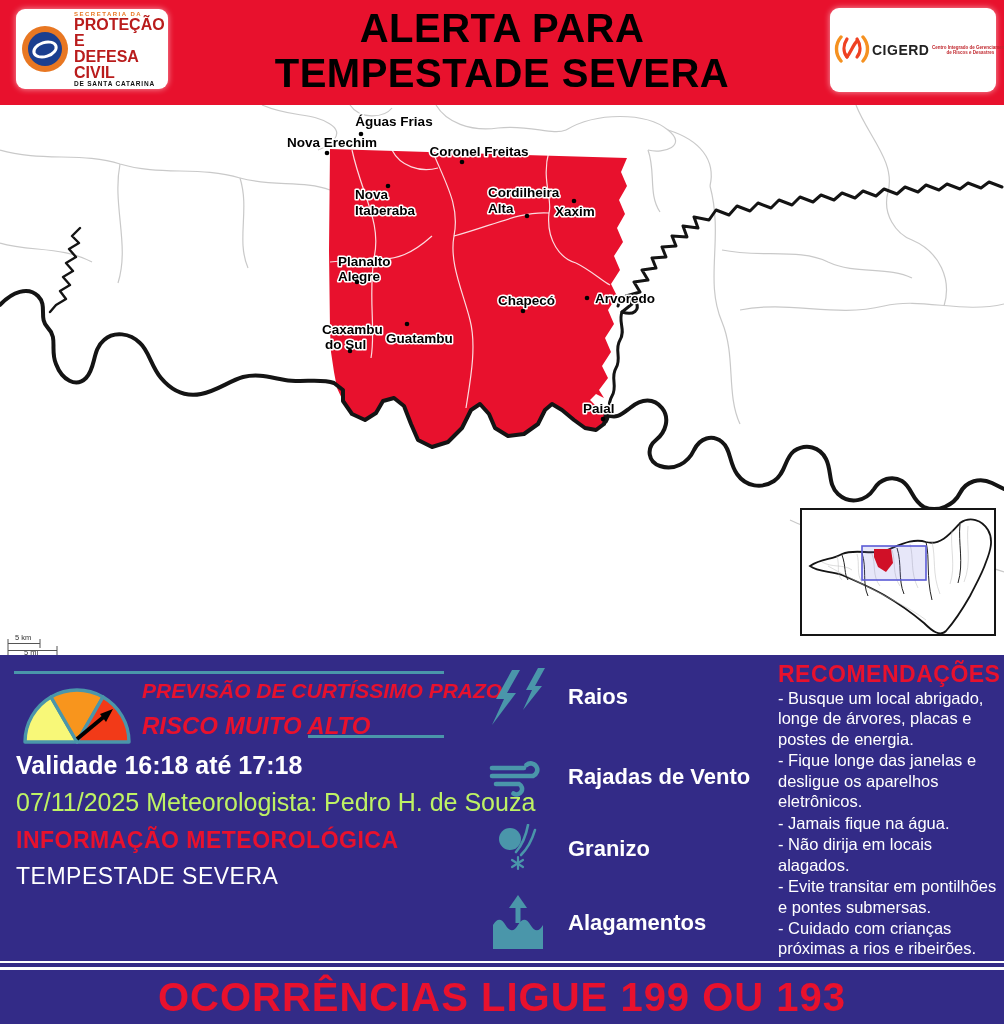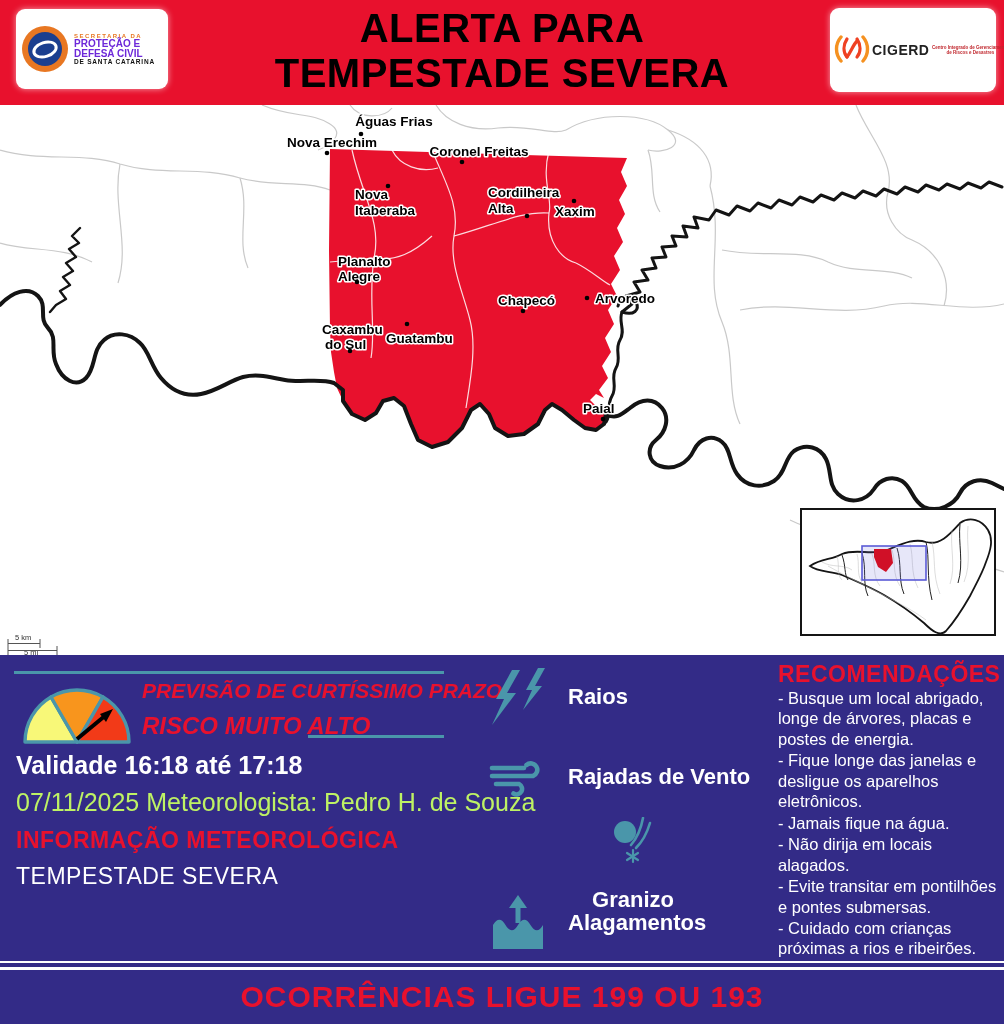--- a/index.html
+++ b/index.html
@@ -10,21 +10,21 @@
   #title{position:absolute;left:0;top:6px;width:1004px;text-align:center;color:#000;
          font-weight:bold;font-size:40px;line-height:1.12;letter-spacing:.5px;}
   .logo-box{position:absolute;background:#fff;border-radius:9px;box-shadow:0 0 6px rgba(255,255,255,.6);}
   #logo-left{left:16px;top:9px;width:152px;height:80px;display:flex;align-items:center;padding:0 6px;box-sizing:border-box;gap:6px;}
   #dc-emblem{width:46px;height:46px;border-radius:50%;background:#e87722;flex:0 0 auto;
              display:flex;align-items:center;justify-content:center;}
   #dc-emblem-inner{width:34px;height:34px;border-radius:50%;background:#1b3f8f;display:flex;align-items:center;justify-content:center;}
   #dc-swoosh{width:20px;height:11px;border:3px solid #fff;border-radius:50%;transform:rotate(-18deg);}
   #dc-text{line-height:1;}
   #dc-text .t1{color:#e87722;font-size:6px;font-weight:bold;letter-spacing:1.5px;}
-  #dc-text .t2{color:#6d28d9;font-size:10px;font-weight:900;letter-spacing:0;}
+  #dc-text .t2{color:#b91c1c;font-size:16px;font-weight:900;letter-spacing:0;}
   #dc-text .t3{color:#111;font-size:6.5px;font-weight:bold;letter-spacing:.8px;}
   #logo-right{left:830px;top:8px;width:166px;height:84px;display:flex;align-items:center;justify-content:space-evenly;padding:2px;box-sizing:border-box;}
   #cigerd{display:flex;flex-direction:row;align-items:center;}
   #cigerd-name{font-size:14px;font-weight:800;color:#222;letter-spacing:.5px;}
   #cigerd-sub{font-size:4.5px;color:#c0272d;text-align:center;width:82px;line-height:1.15;font-weight:bold;}
   #govsc{display:flex;flex-direction:column;align-items:center;gap:2px;}
   #sc-flag{width:58px;height:40px;position:relative;background:linear-gradient(to bottom,#d5202c 0 31%,#fff 31% 69%,#d5202c 69% 100%);}
   #sc-diamond{position:absolute;left:50%;top:50%;width:17px;height:17px;background:#2e9e3e;transform:translate(-50%,-50%) rotate(45deg);}
   #sc-crest{position:absolute;left:50%;top:50%;width:8px;height:8px;border-radius:50%;background:#fff;transform:translate(-50%,-50%);border:1px solid #b33;}
   #govsc-name{font-size:17px;color:#111;}
@@ -54,21 +54,21 @@
   .hazard-label{color:#fff;font-weight:bold;font-size:22px;}
   #reco{position:absolute;left:778px;top:6px;width:220px;}
   #reco-title{color:#e8112d;font-weight:bold;font-size:23px;text-align:center;letter-spacing:.5px;}
   #reco-list{color:#fff;font-size:16.5px;line-height:1.24;}
   #reco-list .reco-item{margin-bottom:1px;}
   
   #sep{position:absolute;left:0;top:961px;width:1004px;height:9px;
        background:linear-gradient(to bottom,#fff 0 2px,#332b87 2px 6px,#fff 6px 9px);}
   #footer{position:absolute;left:0;top:970px;width:1004px;height:54px;background:#332b87;
           display:flex;align-items:center;justify-content:center;}
-  #footer-text{color:#e8112d;font-weight:bold;font-size:30px;letter-spacing:1px;}
+  #footer-text{color:#e8112d;font-weight:bold;font-size:40px;letter-spacing:1px;}
 </style>
 </head>
 <body>
 
 <div id="stage">
 
   <div id="header">
     <div id="title">
       <div>ALERTA PARA</div>
       <div>TEMPESTADE SEVERA</div>
@@ -270,21 +270,21 @@
           <g stroke="#4a96aa" stroke-width="4.6" fill="none" stroke-linecap="round">
             <path d="M3,13 H35"></path>
             <path d="M3,21 H44 a6.5,6.5 0 1 0 -6.5,-11"></path>
             <path d="M7,29 H30 a5.5,5.5 0 1 1 -5.5,9.5"></path>
           </g>
         </svg>
       </div>
       <div class="hazard-label">Rajadas de Vento</div>
     </div>
 
-    <div class="hazard-row" style="top:162px;flex-direction:column;">
+    <div class="hazard-row" style="top:162px;">
       <div class="hazard-icon">
         <svg width="42" height="50" viewBox="0 0 42 50">
           <circle cx="13" cy="15" r="11" fill="#4a96aa"></circle>
           <path d="M31,1 C29,12 25,21 19,28" stroke="#4a96aa" stroke-width="2.6" fill="none" stroke-linecap="round"></path>
           <path d="M38,6 C35,16 30,25 24,31" stroke="#4a96aa" stroke-width="2.6" fill="none" stroke-linecap="round"></path>
           <g stroke="#4a96aa" stroke-width="2.2" stroke-linecap="round">
             <line x1="21" y1="33" x2="21" y2="45"></line>
             <line x1="15" y1="36" x2="26" y2="43"></line>
             <line x1="26" y1="36" x2="15" y2="43"></line>
           </g>

